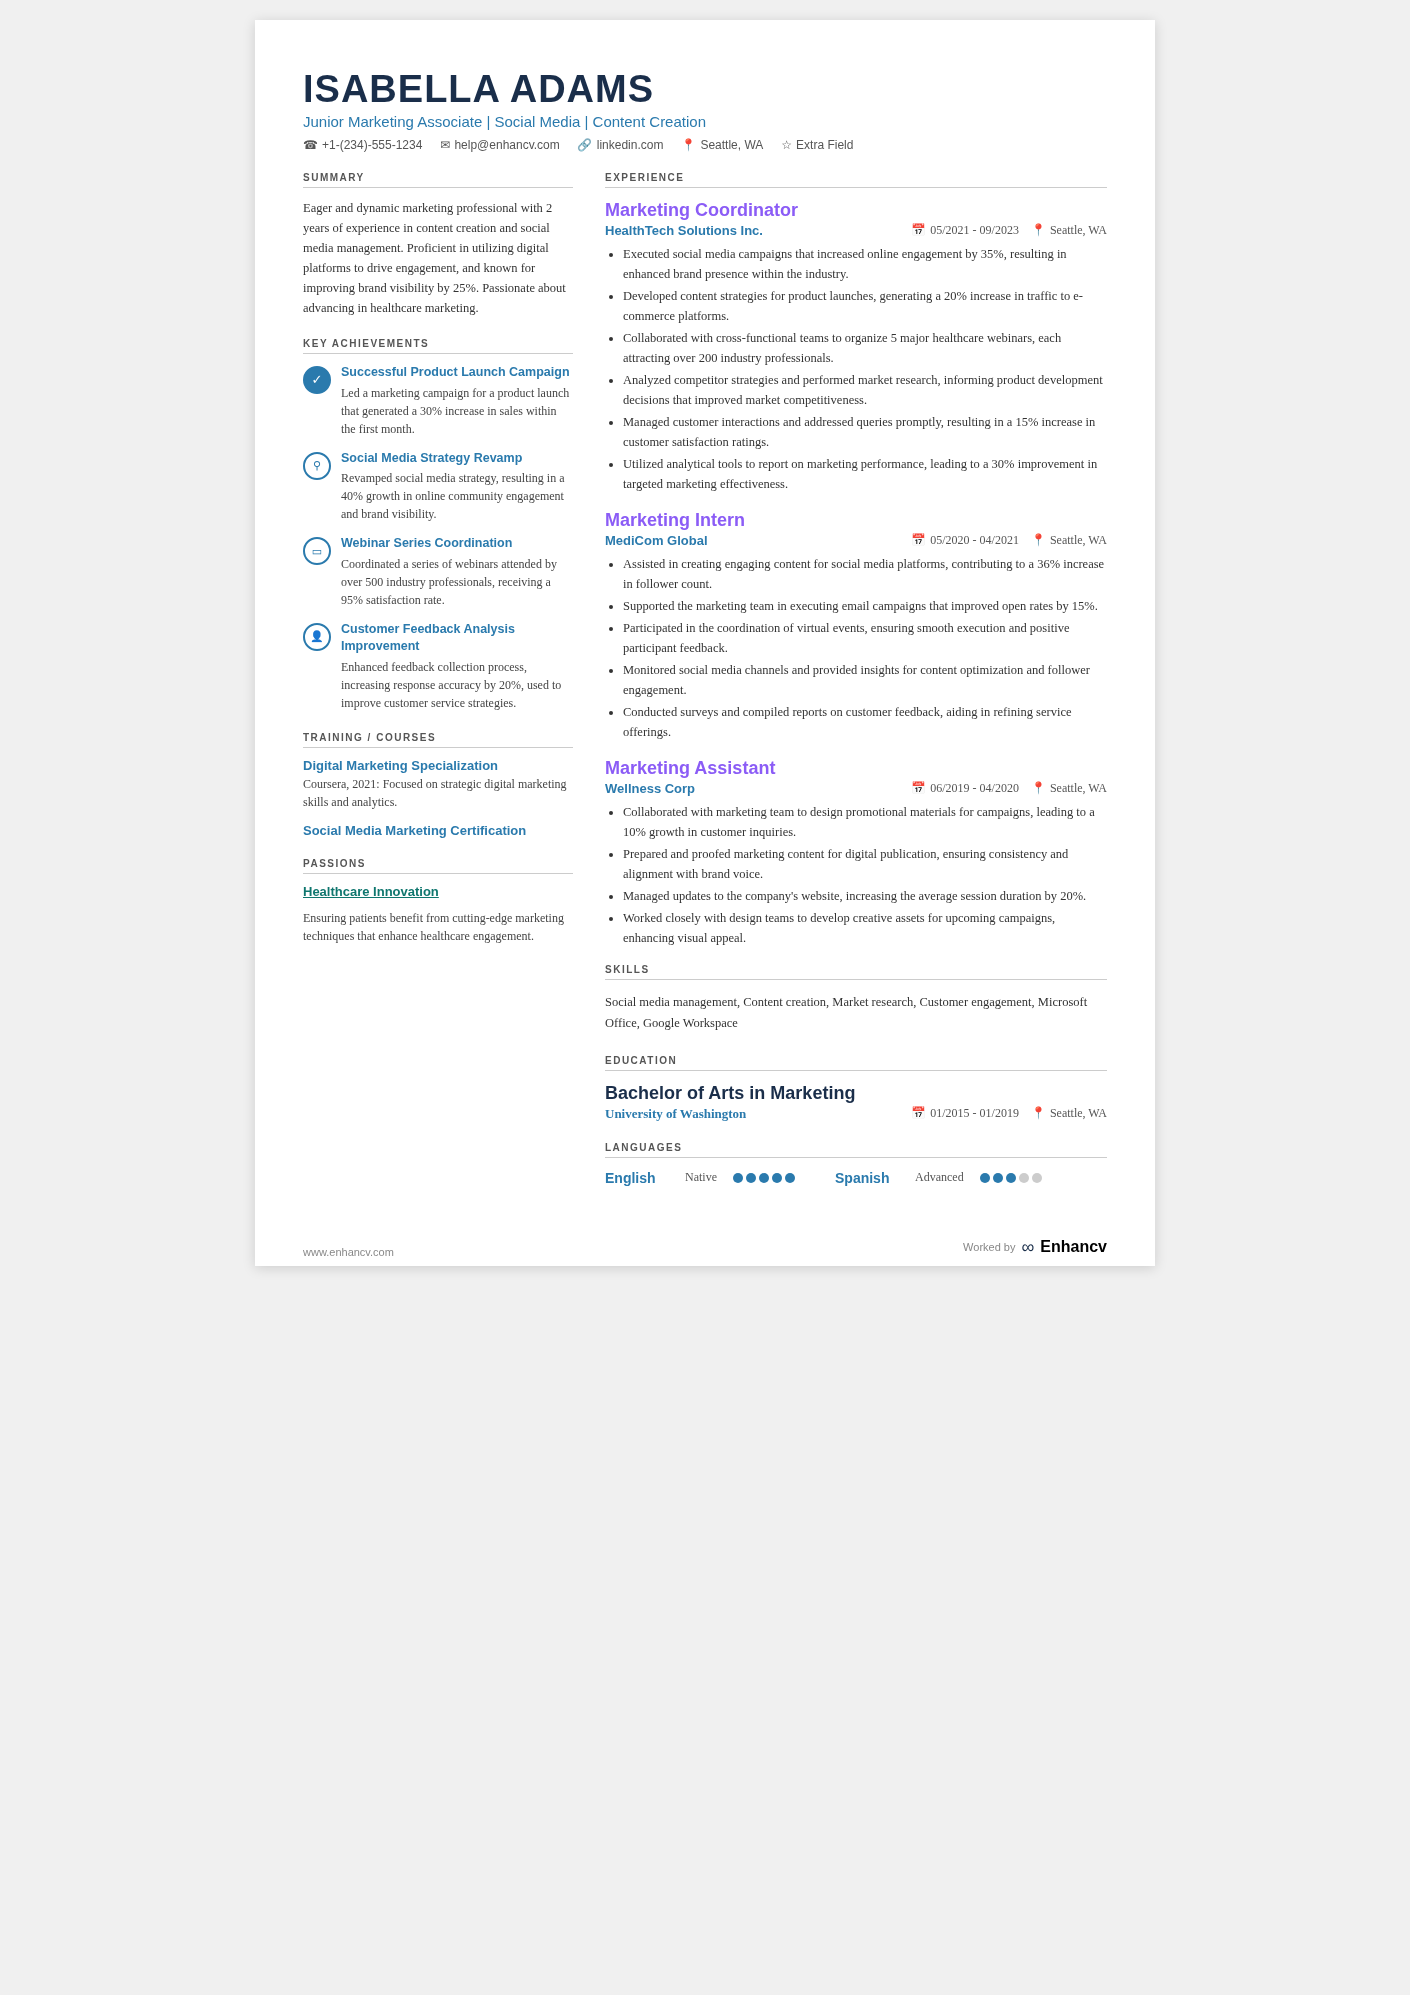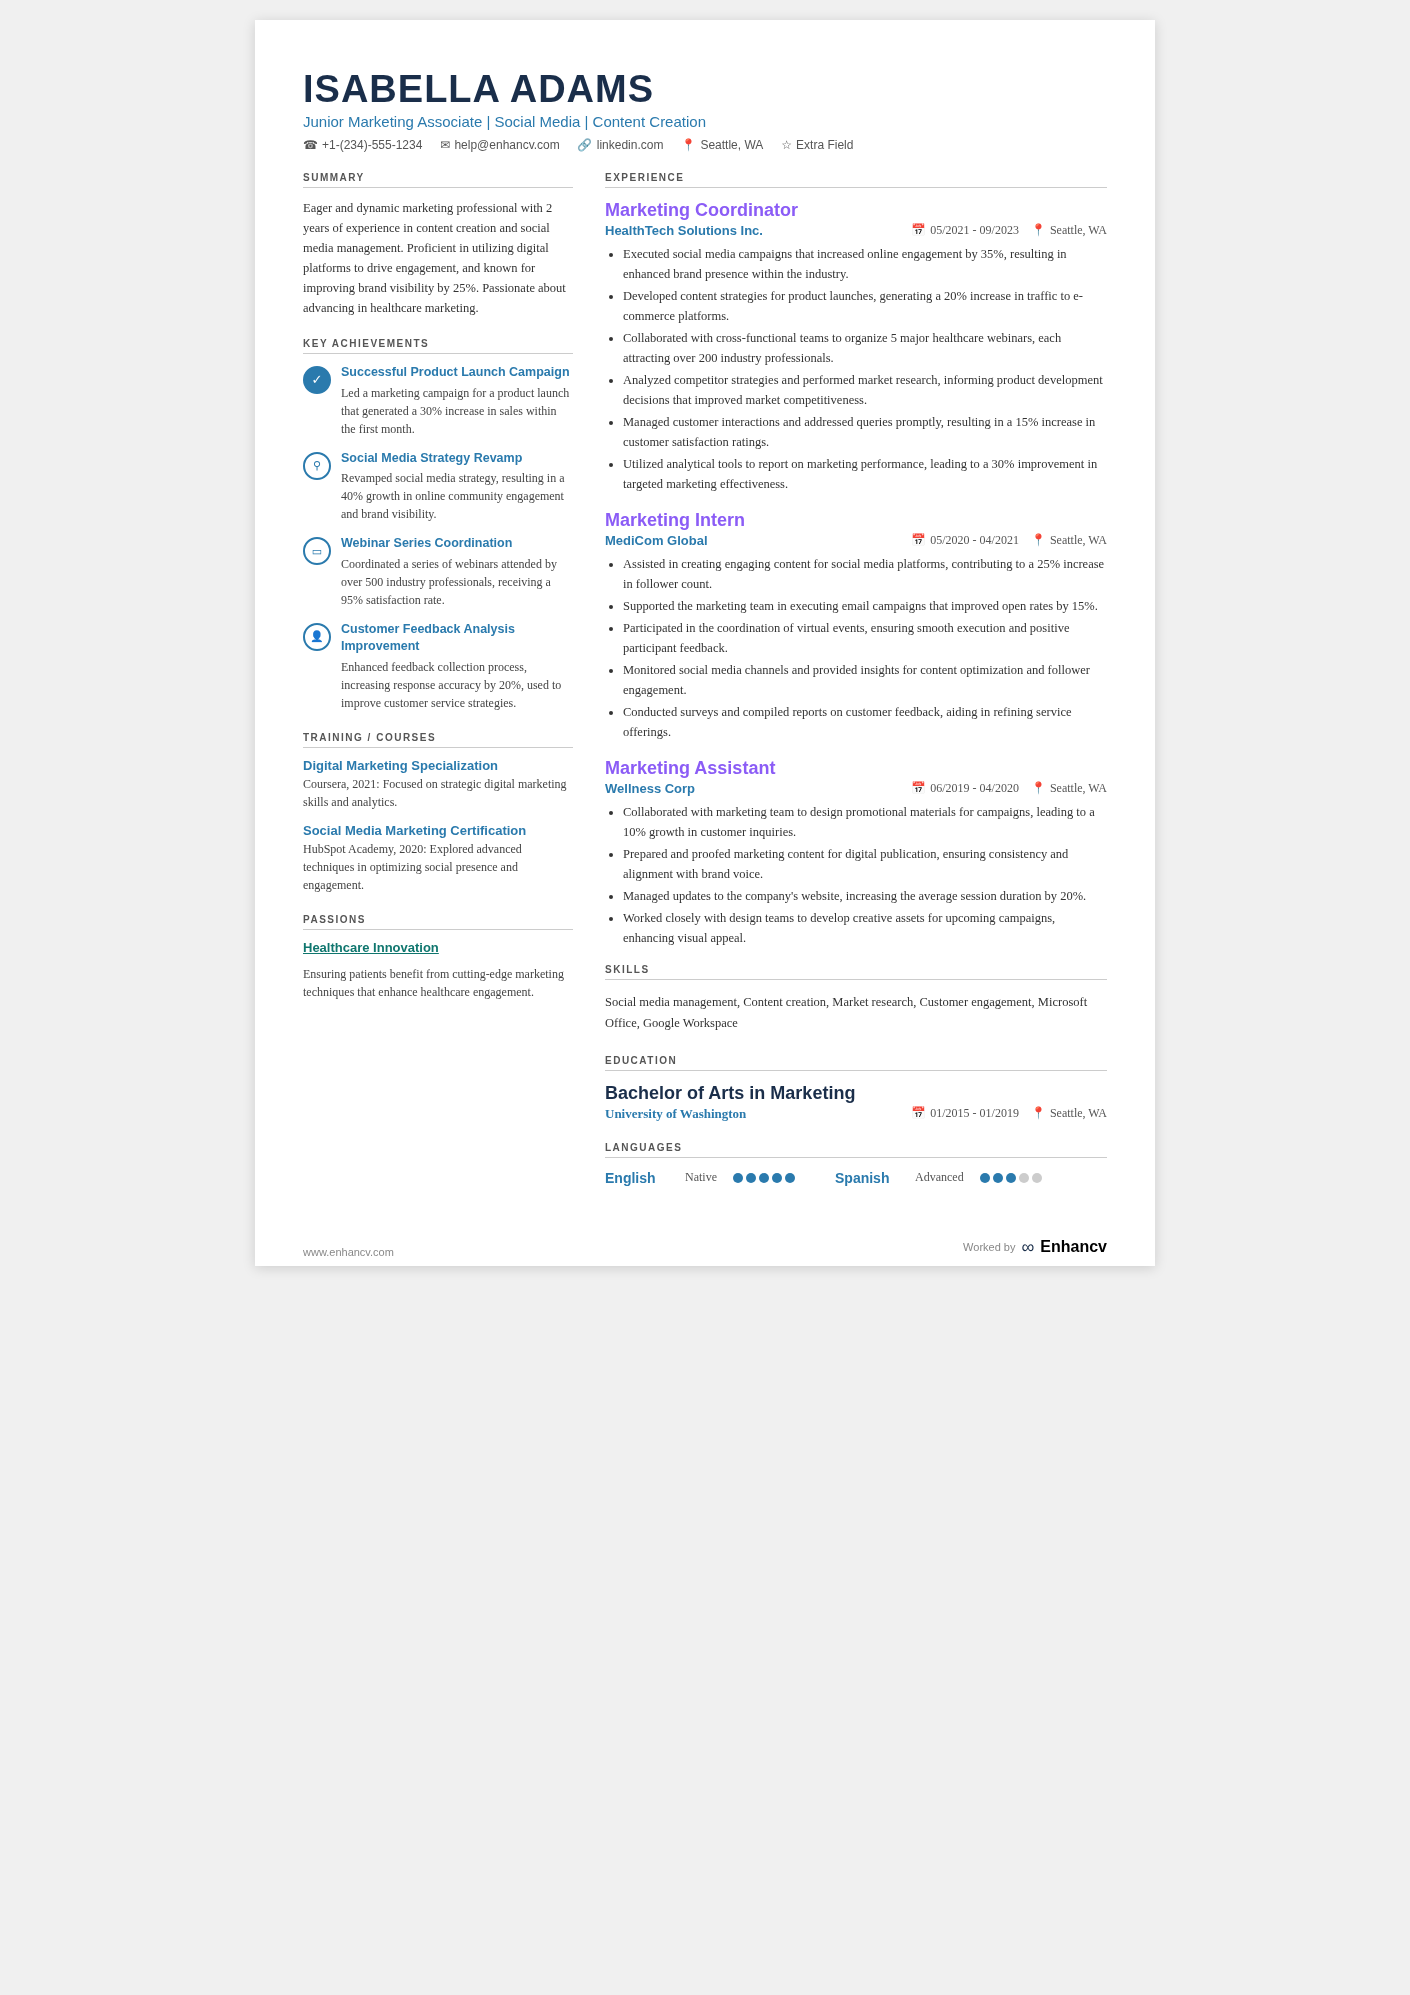--- a/index.html
+++ b/index.html
@@ -397,21 +397,20 @@
       <div class="section">
         <div class="section-title">TRAINING / COURSES</div>
 
         <div class="training-item">
           <div class="training-title">Digital Marketing Specialization</div>
           <div class="training-desc">Coursera, 2021: Focused on strategic digital marketing skills and analytics.</div>
         </div>
 
         <div class="training-item">
           <div class="training-title">Social Media Marketing Certification</div>
-          <div class="training-desc">HubSpot Academy, 2020: Explored advanced techniques in optimizing social presence and engagement.</div>
         </div>
       </div>
 
       <div class="section">
         <div class="section-title">PASSIONS</div>
         <div class="passion-title">Healthcare Innovation</div>
         <div class="passion-desc">Ensuring patients benefit from cutting-edge marketing techniques that enhance healthcare engagement.</div>
       </div>
 
     </div>
@@ -455,21 +454,21 @@
                 <span>📅</span>
                 <span>05/2020 - 04/2021</span>
               </span>
               <span class="exp-meta-item">
                 <span>📍</span>
                 <span>Seattle, WA</span>
               </span>
             </div>
           </div>
           <ul class="exp-bullets">
-            <li>Assisted in creating engaging content for social media platforms, contributing to a 25% increase in follower count.</li>
+            <li>Assisted in creating engaging content for social media platforms, contributing to a 36% increase in follower count.</li>
             <li>Supported the marketing team in executing email campaigns that improved open rates by 15%.</li>
             <li>Participated in the coordination of virtual events, ensuring smooth execution and positive participant feedback.</li>
             <li>Monitored social media channels and provided insights for content optimization and follower engagement.</li>
             <li>Conducted surveys and compiled reports on customer feedback, aiding in refining service offerings.</li>
           </ul>
         </div>
 
         <div>
           <div class="exp-job-title">Marketing Assistant</div>
           <div class="exp-company-row">

